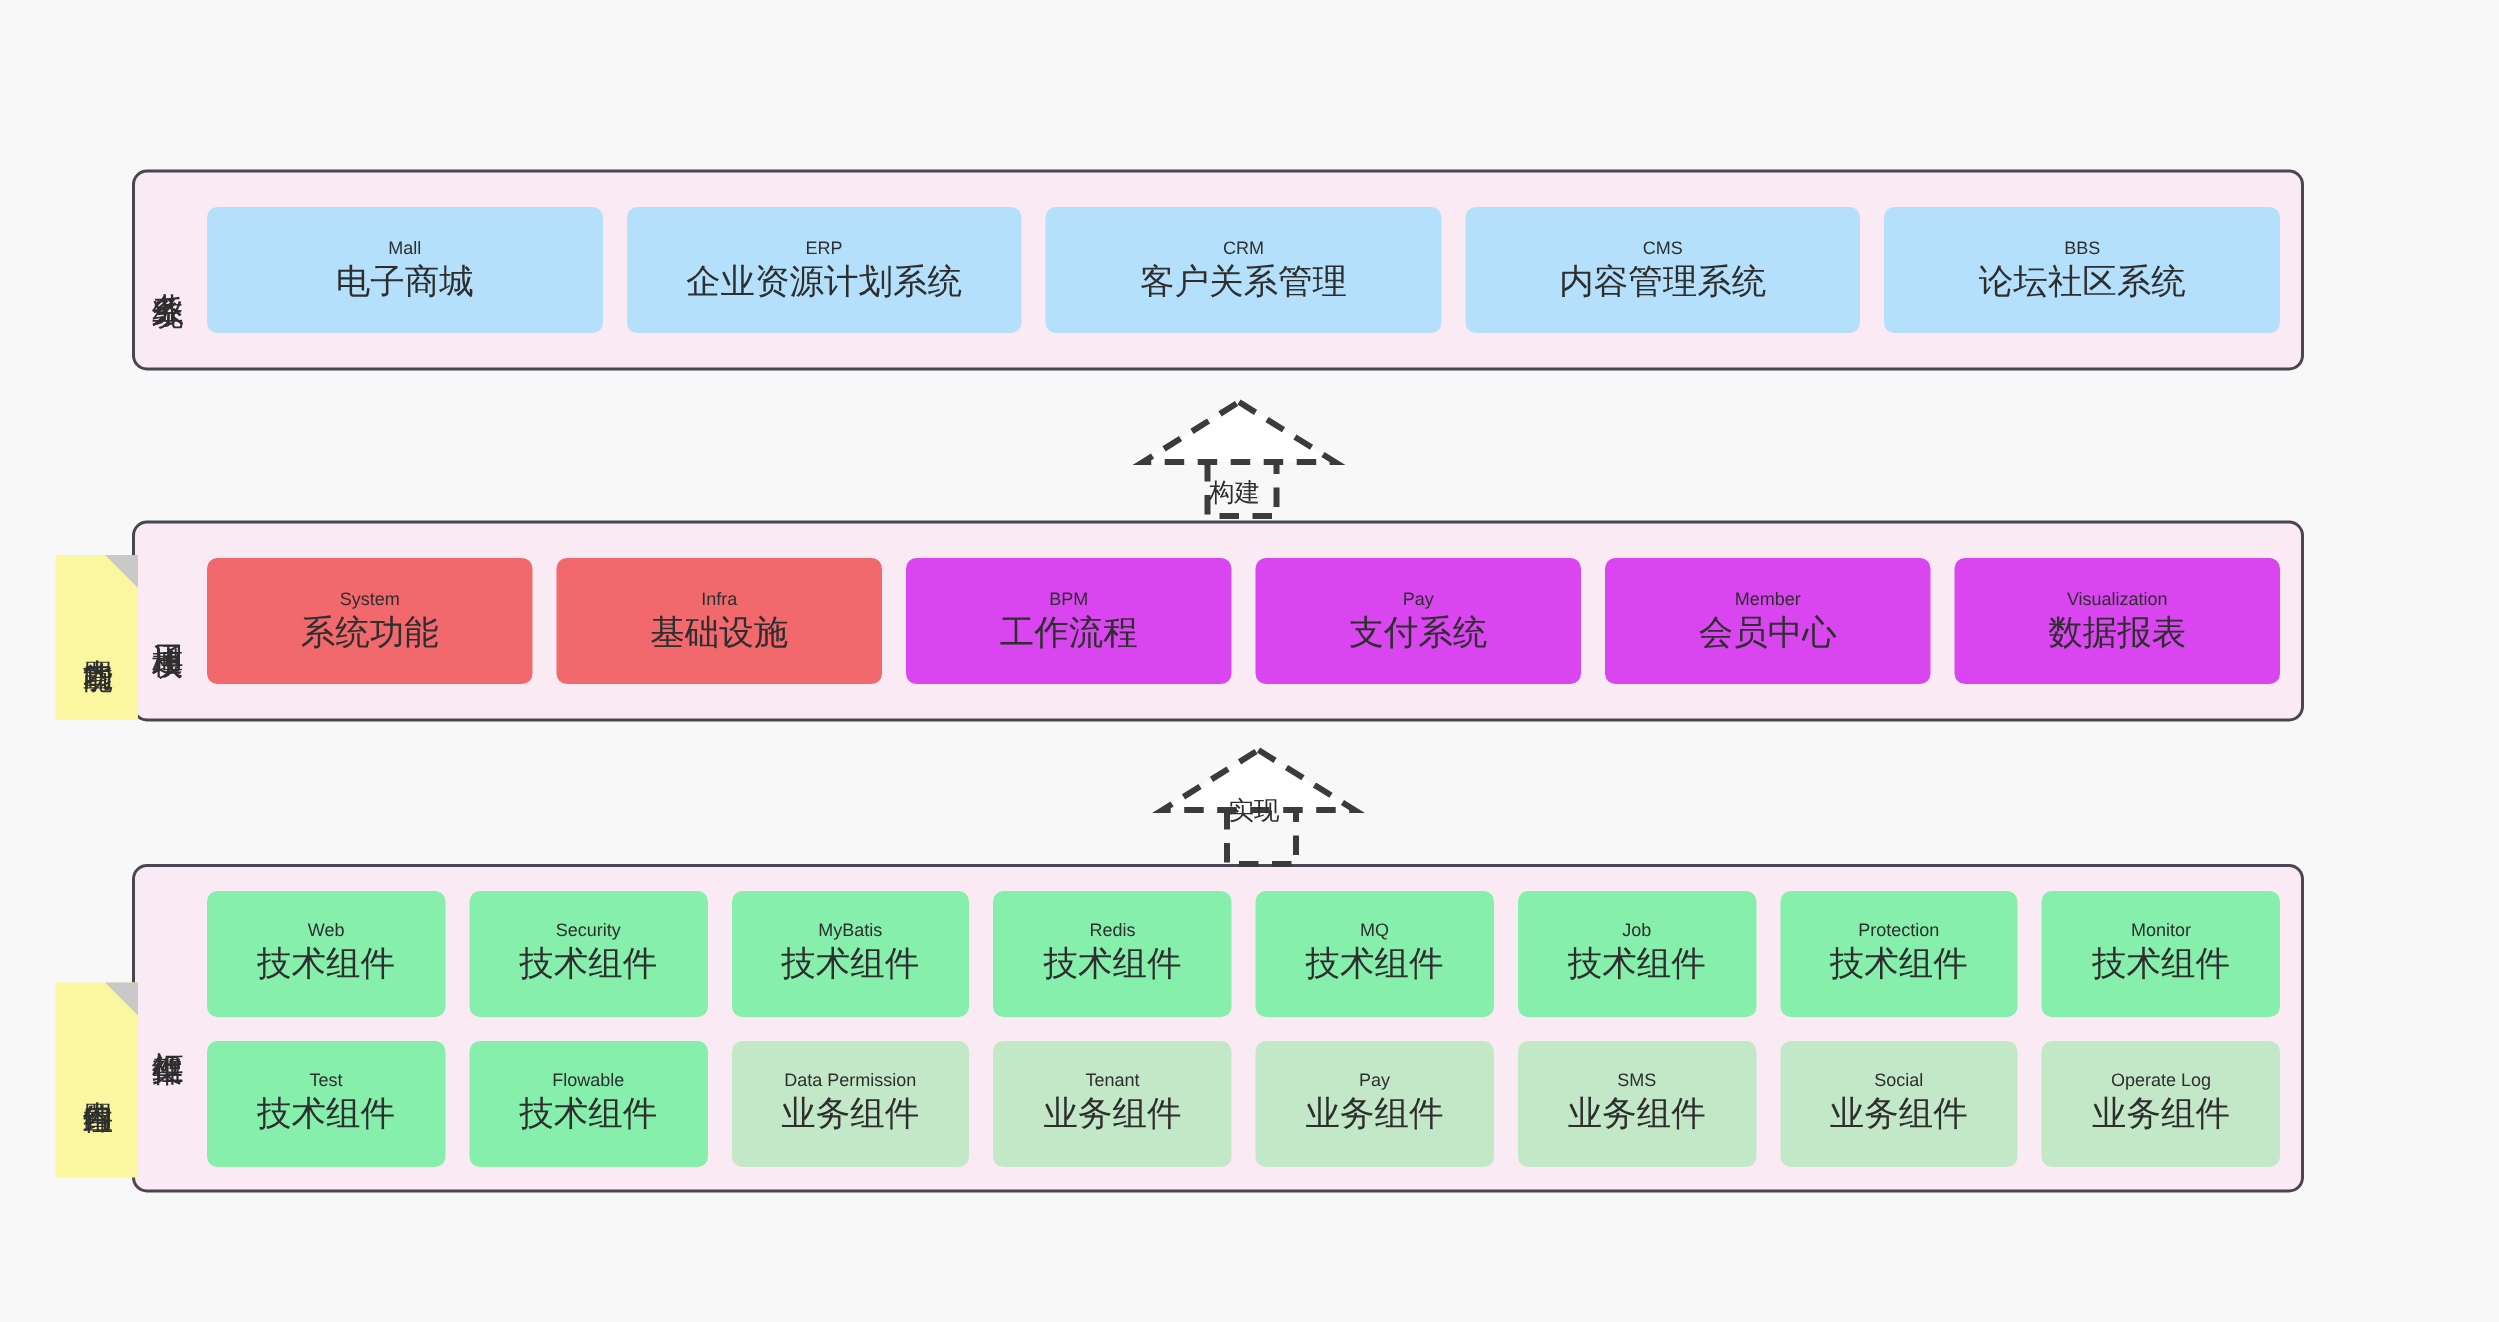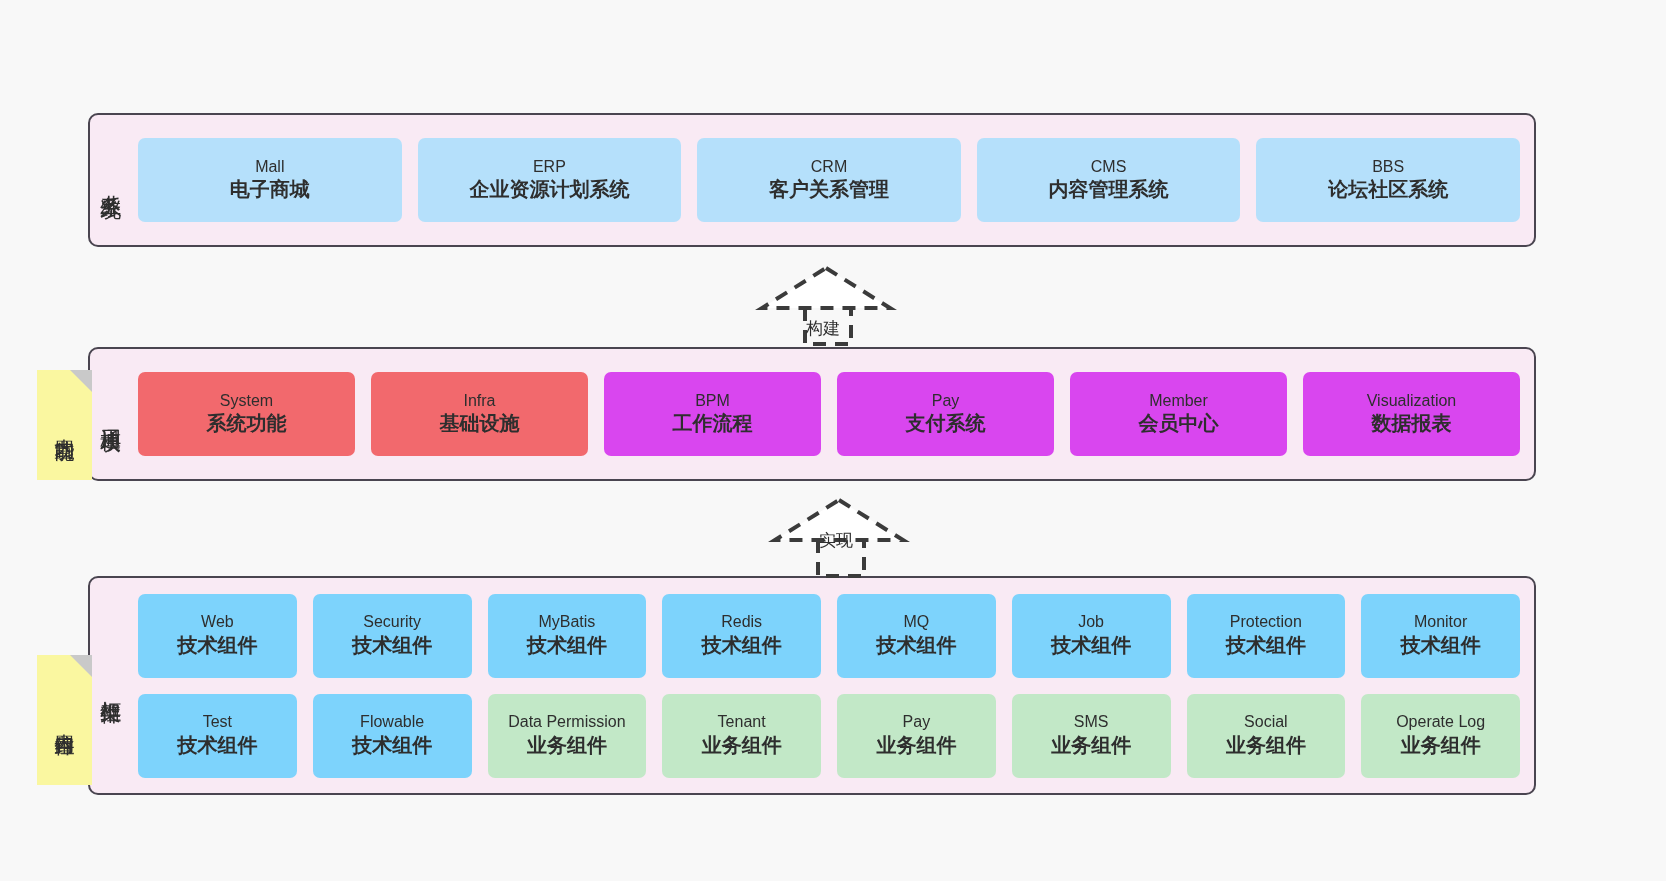--- a/index.html
+++ b/index.html
@@ -70,33 +70,32 @@
     display: flex;
     flex-direction: column;
     align-items: center;
     justify-content: center;
     text-align: center;
     color: #2e2e2e;
     padding: 6px 8px;
     line-height: 1.28;
   }
   .card .card-title {
-    font-size: 16px;
+    font-size: 12px;
     white-space: normal;
   }
   .card .card-sub {
-    font-size: 20px;
-    font-weight: bold;
+    font-size: 23px;
   }
 
   
   .c-blue      { background: #b5e0fb; }
   .c-red       { background: #f2696d; }
   .c-pink      { background: #d946ef; }
-  .c-green     { background: #7dd3fc; }
+  .c-green     { background: #86efac; }
   .c-mintgreen { background: #c2e8c7; }
 
   
   .layer-business .card { height: 84px; }
   .layer-common   .card { height: 84px; }
   .layer-frame    .card { height: 84px; }
 
   
   .sticky {
     position: absolute;

